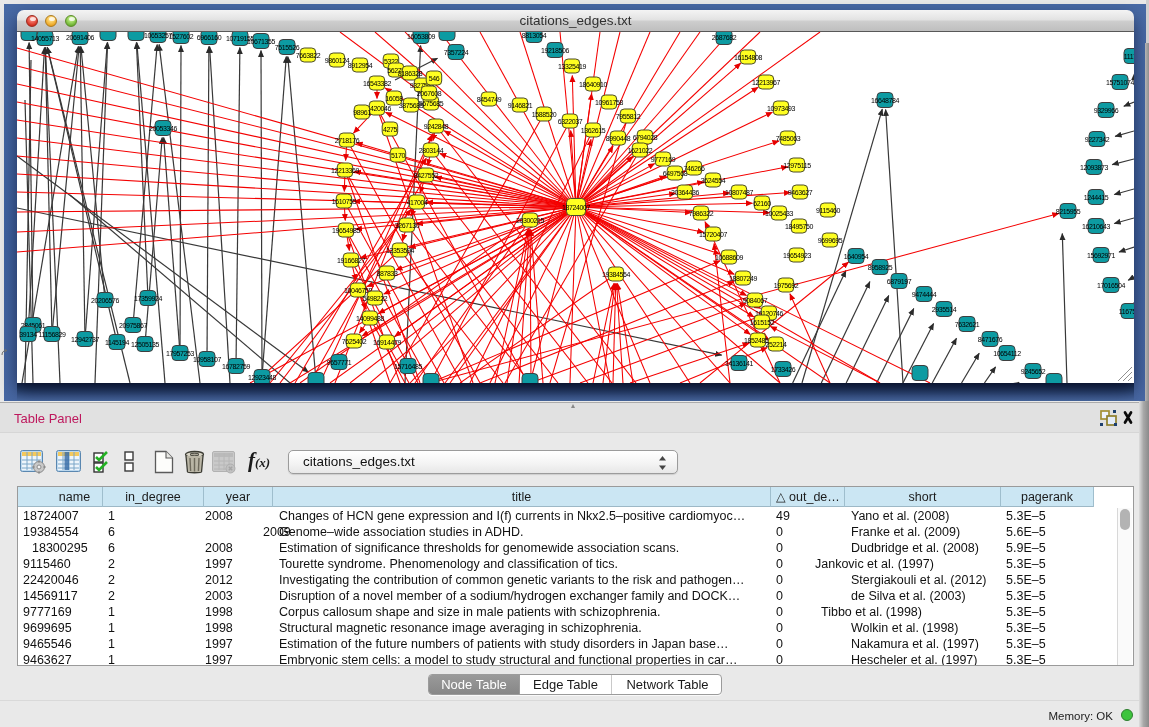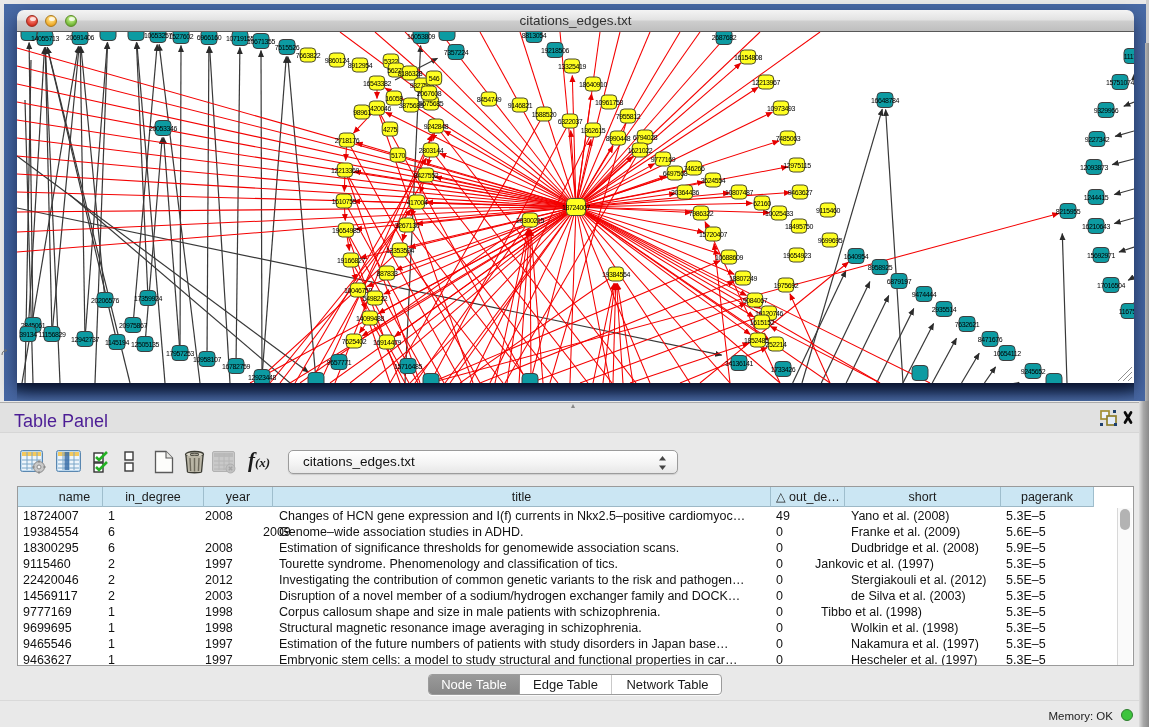--- a/index.html
+++ b/index.html
@@ -26,21 +26,21 @@
 .rightstrip2{position:absolute;right:0;top:43px;width:4px;height:358px;
   background:linear-gradient(90deg,#b5b5b5 0%,#8f8f8f 100%);}
 .rightstrip3{position:absolute;right:0;top:401px;width:10px;height:326px;
   background:linear-gradient(90deg,#dedede 0%,#a8a8a8 45%,#8a8a8a 100%);}
 
 
 
 .panel{position:absolute;left:0;top:401px;width:1141px;height:326px;background:#e9e9e9;}
 .panelhead{position:absolute;left:0;top:1px;width:100%;height:31px;background:#e1e1e1;
   border-top:1px solid #ababab;border-bottom:1px solid #d6d6d6;}
-.panelhead .ttl{position:absolute;left:14px;top:8px;font-size:18px;color:#4c1d95;}
+.panelhead .ttl{position:absolute;left:14px;top:8px;font-size:13px;color:#be185d;}
 .phicons{position:absolute;right:4px;top:6px;}
 .grip{position:absolute;left:571px;top:0px;width:10px;height:6px;color:#888;font-size:8px;line-height:5px;}
 .toolbar{position:absolute;left:0;top:33px;width:100%;height:52px;}
 .ticon{position:absolute;top:16px;}
 .combo{position:absolute;left:288px;top:16px;width:390px;height:24px;border:1px solid #9b9b9b;border-radius:5px;
   background:linear-gradient(180deg,#ffffff 0%,#f4f4f4 55%,#e7e7e7 100%);
   font-size:13.5px;color:#111;line-height:22px;padding-left:14px;
   box-shadow:0 1px 1px rgba(0,0,0,.12);}
 .combo .arrows{position:absolute;right:10px;top:1px;width:9px;height:22px;}
 
@@ -708,21 +708,21 @@
 <div class="trow" style="top:37px;">
 <div class="td" style="left:5px;width:80px;">19384554</div>
 <div class="td" style="left:90px;width:90px;">6</div>
 <div class="td" style="left:205px;width:60px;margin-left:40px;">2009</div>
 <div class="td" style="left:261px;width:492px;">Genome–wide association studies in ADHD.</div>
 <div class="td" style="left:758px;width:66px;">0</div>
 <div class="td" style="left:833px;width:150px;">Franke et al. (2009)</div>
 <div class="td" style="left:988px;width:90px;">5.6E–5</div>
 </div>
 <div class="trow" style="top:53px;">
-<div class="td" style="left:5px;width:80px;">18300295</div>
+<div class="td" style="left:14px;width:80px;">18300295</div>
 <div class="td" style="left:90px;width:90px;">6</div>
 <div class="td" style="left:187px;width:60px;">2008</div>
 <div class="td" style="left:261px;width:492px;">Estimation of significance thresholds for genomewide association scans.</div>
 <div class="td" style="left:758px;width:66px;">0</div>
 <div class="td" style="left:833px;width:150px;">Dudbridge et al. (2008)</div>
 <div class="td" style="left:988px;width:90px;">5.9E–5</div>
 </div>
 <div class="trow" style="top:69px;">
 <div class="td" style="left:5px;width:80px;">9115460</div>
 <div class="td" style="left:90px;width:90px;">2</div>

